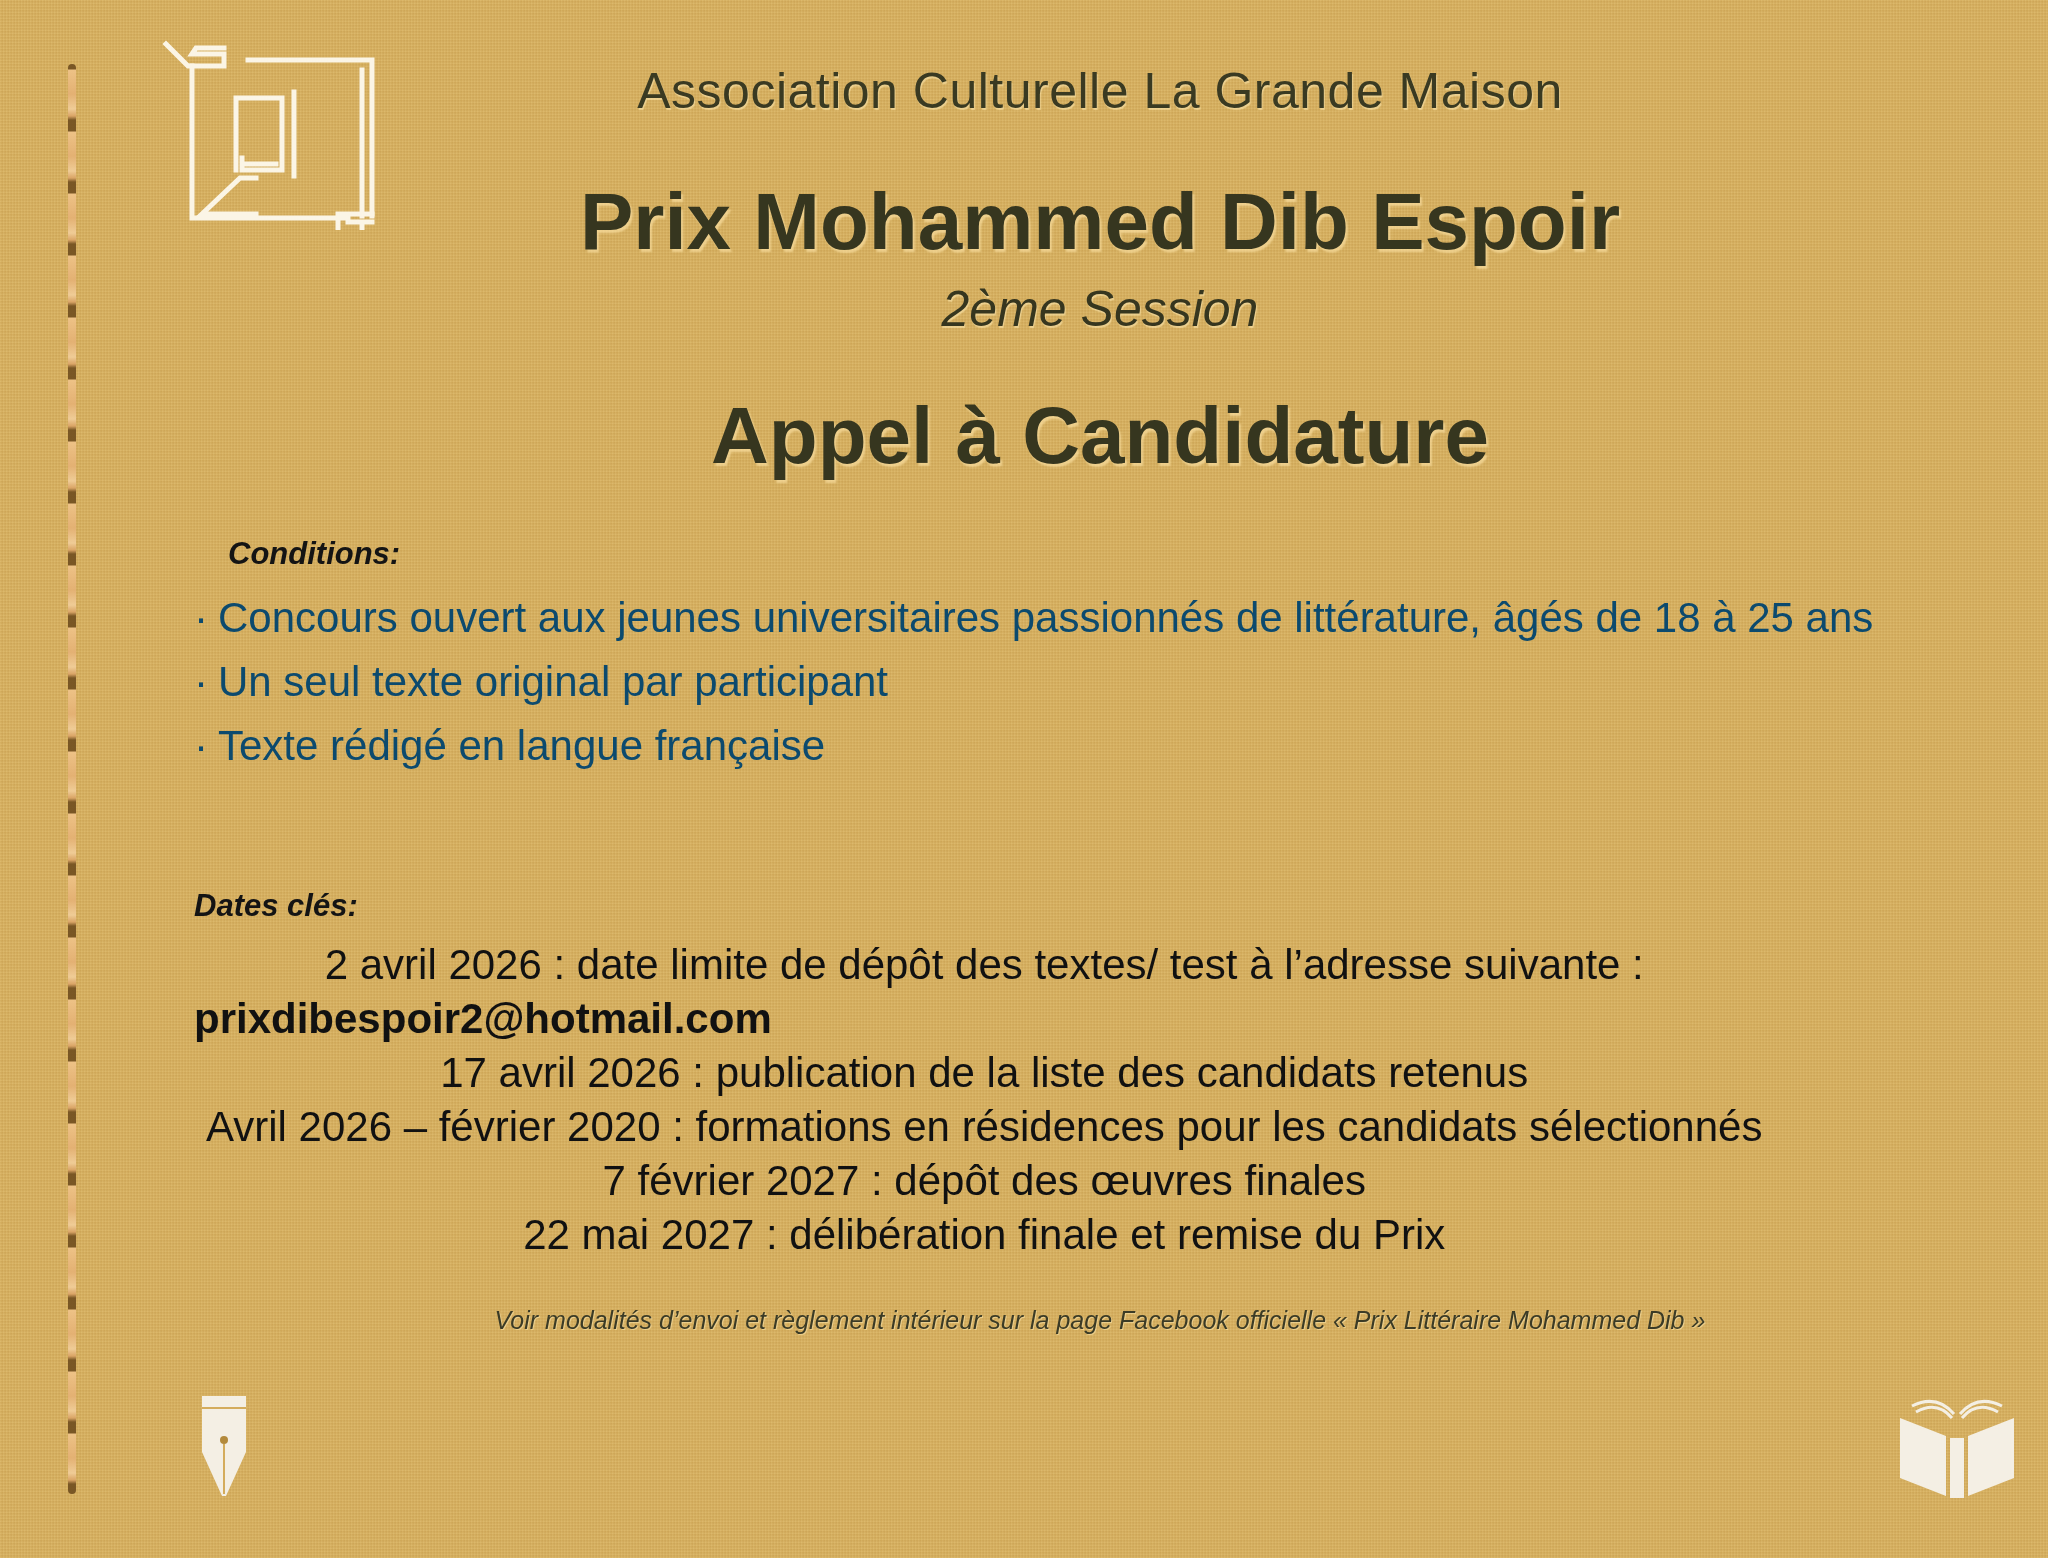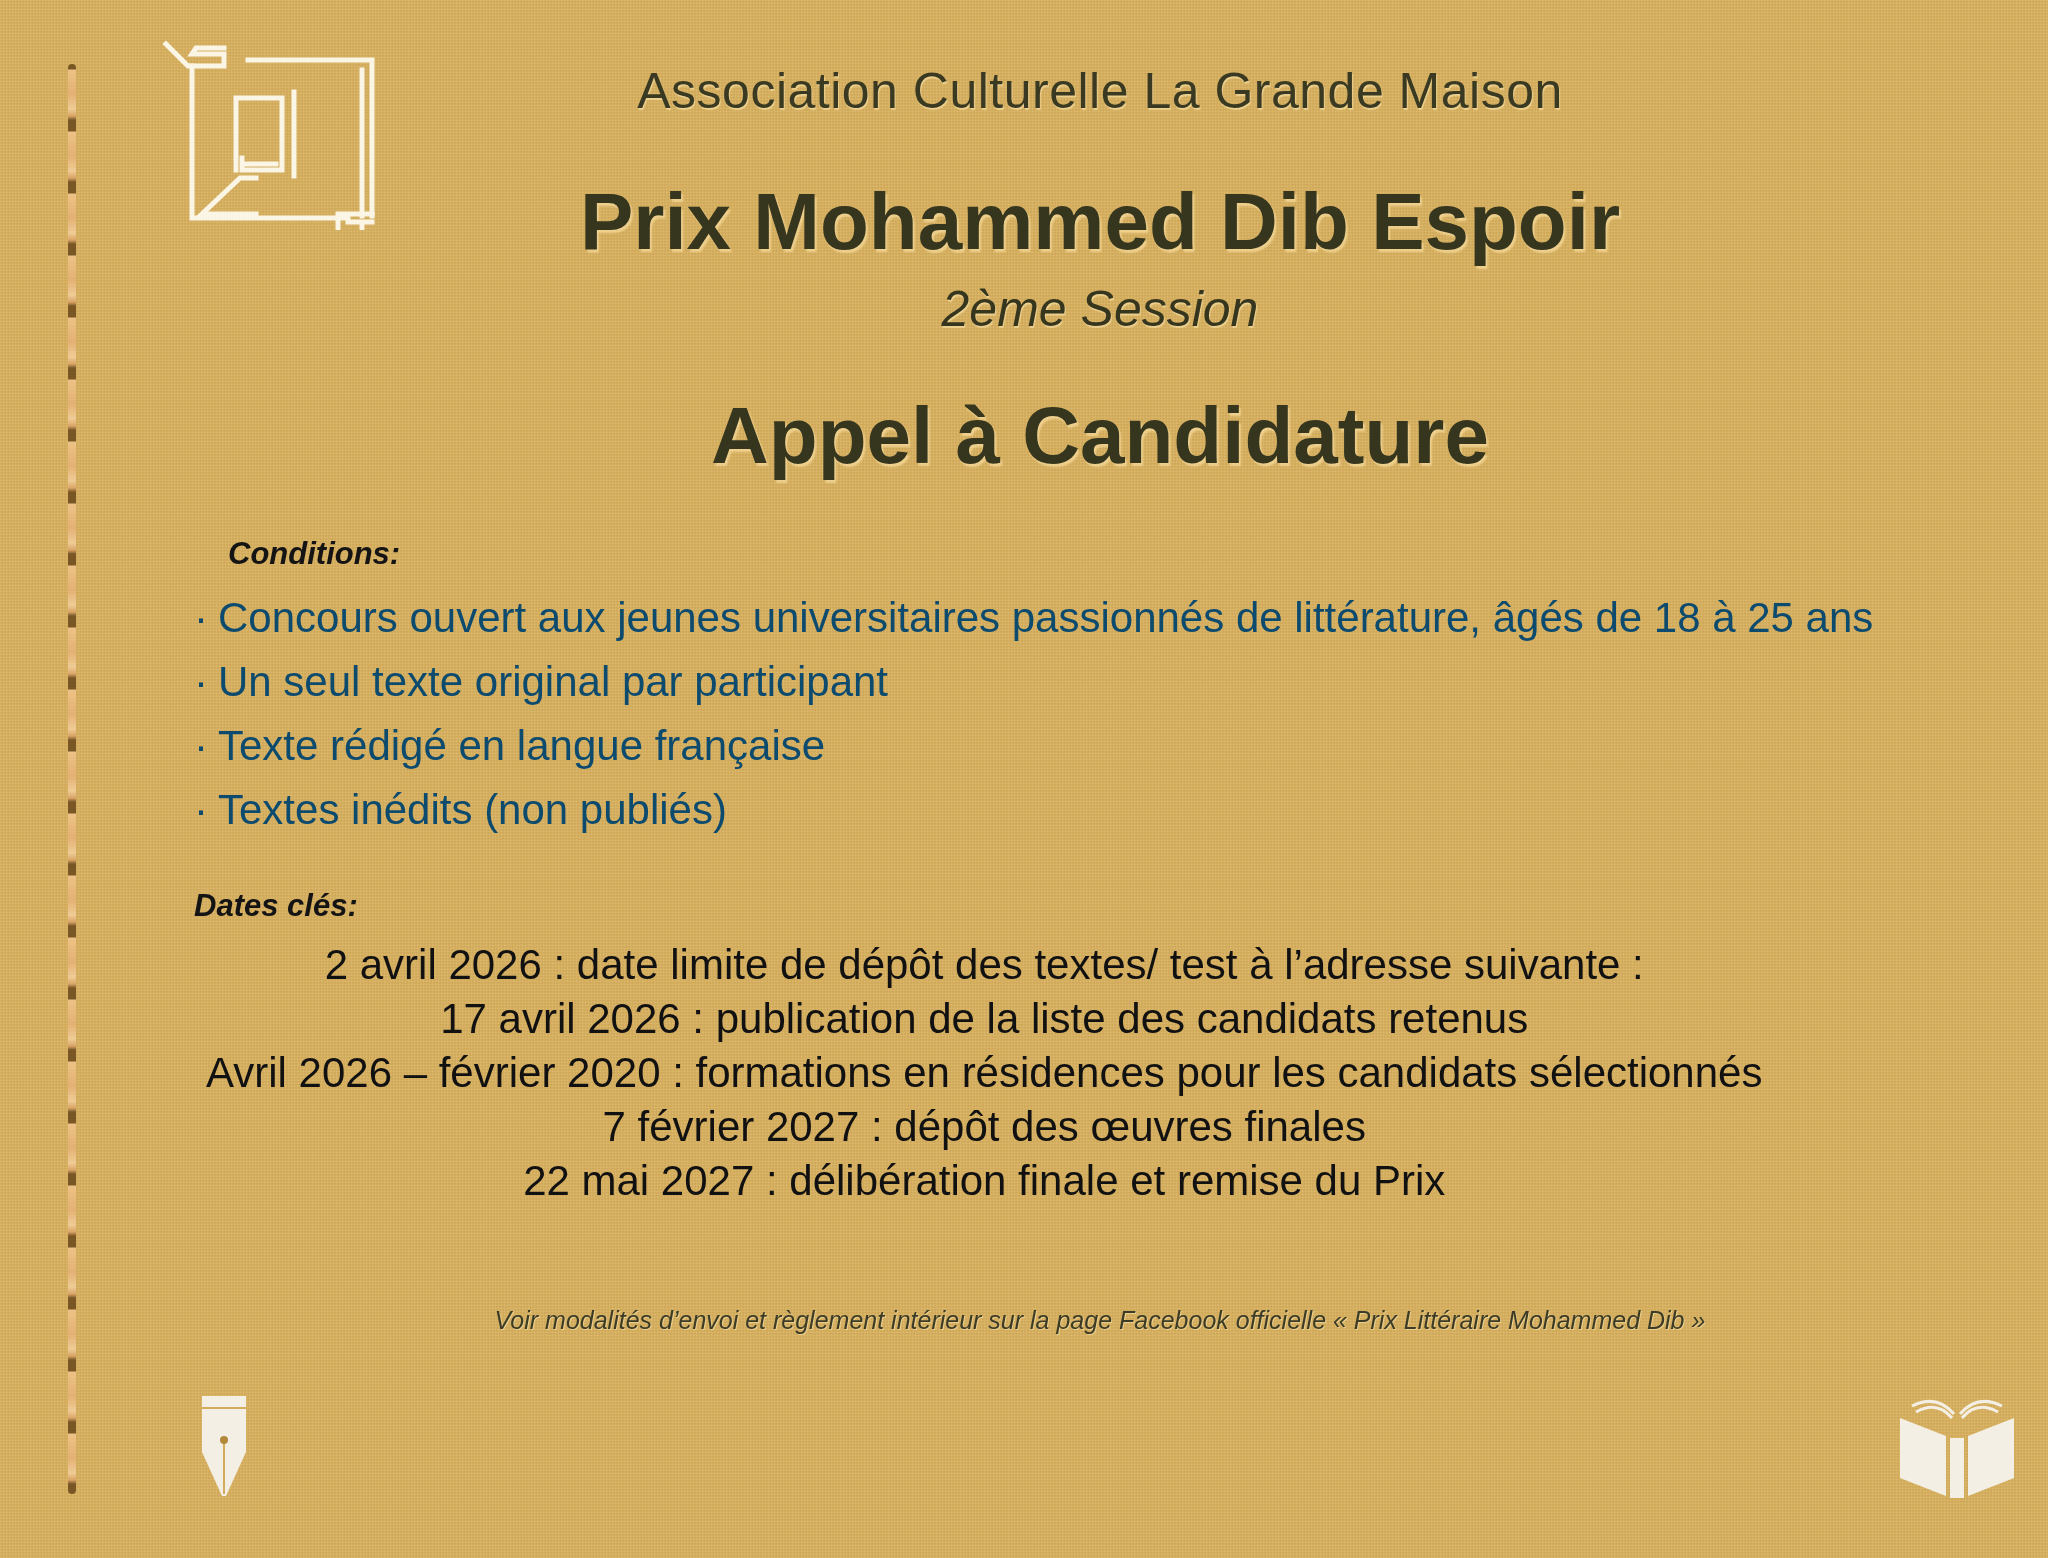--- a/index.html
+++ b/index.html
@@ -78,26 +78,26 @@
   <div class="org">Association Culturelle La Grande Maison</div>
   <div class="title">Prix Mohammed Dib Espoir</div>
   <div class="session">2ème Session</div>
   <div class="heading">Appel à Candidature</div>
 
   <div class="section-label" style="top:536px;margin-left:34px;">Conditions:</div>
   <ul class="cond-list">
     <li><span class="bullet">·</span><span>Concours ouvert aux jeunes universitaires passionnés de littérature, âgés de 18 à 25 ans</span></li>
     <li><span class="bullet">·</span><span>Un seul texte original par participant</span></li>
     <li><span class="bullet">·</span><span>Texte rédigé en langue française</span></li>
-    <li><span class="bullet">·</span><span>Textes inédits (non publiés)</span></li>
   </ul>
 
   <div class="section-label" style="top:888px;text-align:center;">Dates clés:</div>
   <div class="dates">
     <div class="date-line indent"> 2 avril 2026 : date limite de dépôt des textes/ test à l’adresse suivante :</div>
+    <div class="email">prixdibespoir2@hotmail.com</div>
     <div class="date-line indent"> 17 avril 2026 : publication de la liste des candidats retenus</div>
     <div class="date-line indent"> Avril  2026 – février 2020 : formations en résidences pour les candidats sélectionnés</div>
     <div class="date-line indent"> 7 février 2027 : dépôt des œuvres finales</div>
     <div class="date-line indent"> 22 mai 2027 : délibération finale et remise du Prix</div>
   </div>
 
   <div class="footnote">Voir modalités d’envoi et règlement intérieur sur la page Facebook officielle « Prix Littéraire Mohammed Dib »</div>
 
   <svg class="pen" viewBox="0 0 48 106">
     <path d="M2 4 L46 4 L46 60 L26 104 L22 104 L2 60 Z" fill="#f4efe4"></path>

